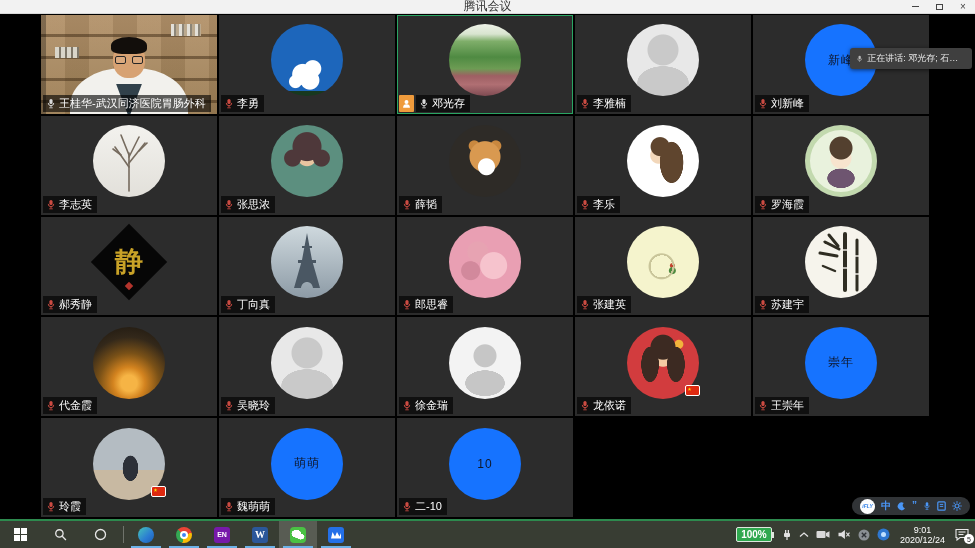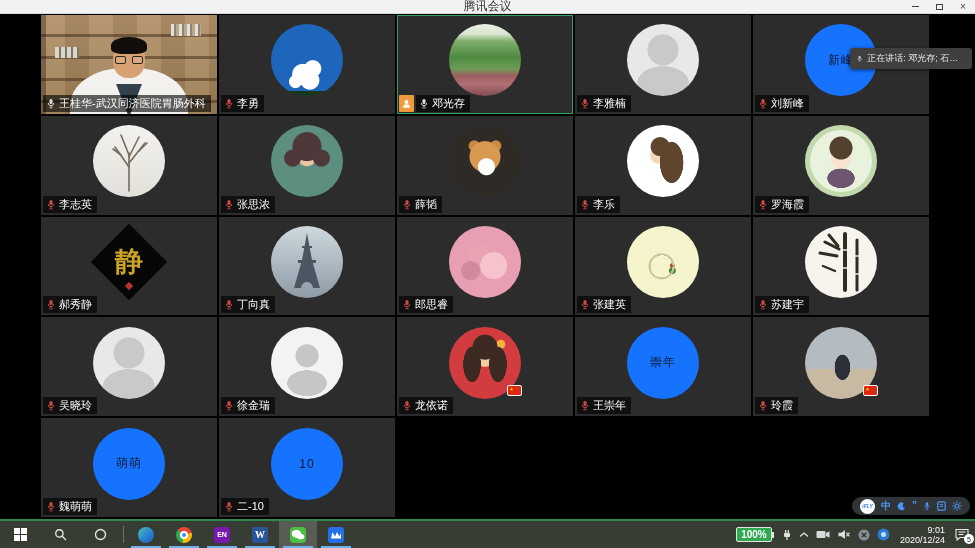--- a/index.html
+++ b/index.html
@@ -151,21 +151,21 @@
     radial-gradient(ellipse 5px 4px at 40% 42%, #fff 0 95%, rgba(0,0,0,0) 100%),
     radial-gradient(ellipse 4px 3px at 66% 60%, #fff 0 95%, rgba(0,0,0,0) 100%);}
   .meeting{background:#2470e8;border-radius:3px;}
   .peaks{width:10px;height:8px;background:#fff;clip-path:polygon(0 100%,15% 20%,40% 75%,60% 20%,85% 75%,100% 30%,100% 100%);}
   
   .tb-right{display:flex;align-items:center;height:100%;gap:7px;padding-right:6px;}
   .battery{min-width:36px;height:15px;background:var(--battery);border:1px solid #dfe7df;border-radius:2px;
     color:#fff;font-size:10px;font-weight:bold;display:flex;align-items:center;justify-content:center;padding:0 2px;position:relative;margin-right:3px;}
   .battery::after{content:'';position:absolute;right:-3px;top:4px;width:2px;height:6px;background:#dfe7df;}
   .tray-ico{display:flex;align-items:center;justify-content:center;}
-  .clock{color:#fff;font-size:9px;line-height:10px;text-align:right;margin:0 3px;}
+  .clock{color:#fff;font-size:9px;line-height:10px;text-align:center;margin:0 3px;}
   .notif{position:relative;display:flex;align-items:center;}
   .badge{position:absolute;right:-5px;bottom:-3px;width:10px;height:10px;border-radius:50%;background:#fff;
     color:#222;font-size:7px;display:flex;align-items:center;justify-content:center;}
 </style>
 </head>
 <body>
 
 <div id="titlebar">
   <span id="title">腾讯会议</span>
   <div class="winctl">
@@ -470,20 +470,36 @@
                 <path d="M2.7 5.8a3.3 3.3 0 0 0 6.6 0" fill="none" stroke="#cc4b42" stroke-width="1.1"></path>
                 <rect x="5.4" y="9.2" width="1.2" height="1.8" fill="#cc4b42"></rect>
                 <rect x="3.9" y="11.2" width="4.2" height="1" fill="#cc4b42"></rect>
               </svg>
             </span>
             <span class="pname">苏建宇</span>
           </span>
         </div>
       </div>
       <div class="tile">
+        <div class="avatar av-sunset-tree"></div>
+        <div class="plate">
+          <span class="lbl">
+            <span class="mic">
+              <svg width="10" height="11" viewBox="0 0 12 13">
+                <rect x="4.1" y="1" width="3.8" height="6.2" rx="1.9" fill="#cc4b42"></rect>
+                <path d="M2.7 5.8a3.3 3.3 0 0 0 6.6 0" fill="none" stroke="#cc4b42" stroke-width="1.1"></path>
+                <rect x="5.4" y="9.2" width="1.2" height="1.8" fill="#cc4b42"></rect>
+                <rect x="3.9" y="11.2" width="4.2" height="1" fill="#cc4b42"></rect>
+              </svg>
+            </span>
+            <span class="pname">代金霞</span>
+          </span>
+        </div>
+      </div>
+      <div class="tile">
         <div class="avatar av-default"></div>
         <div class="plate">
           <span class="lbl">
             <span class="mic">
               <svg width="10" height="11" viewBox="0 0 12 13">
                 <rect x="4.1" y="1" width="3.8" height="6.2" rx="1.9" fill="#cc4b42"></rect>
                 <path d="M2.7 5.8a3.3 3.3 0 0 0 6.6 0" fill="none" stroke="#cc4b42" stroke-width="1.1"></path>
                 <rect x="5.4" y="9.2" width="1.2" height="1.8" fill="#cc4b42"></rect>
                 <rect x="3.9" y="11.2" width="4.2" height="1" fill="#cc4b42"></rect>
               </svg>

